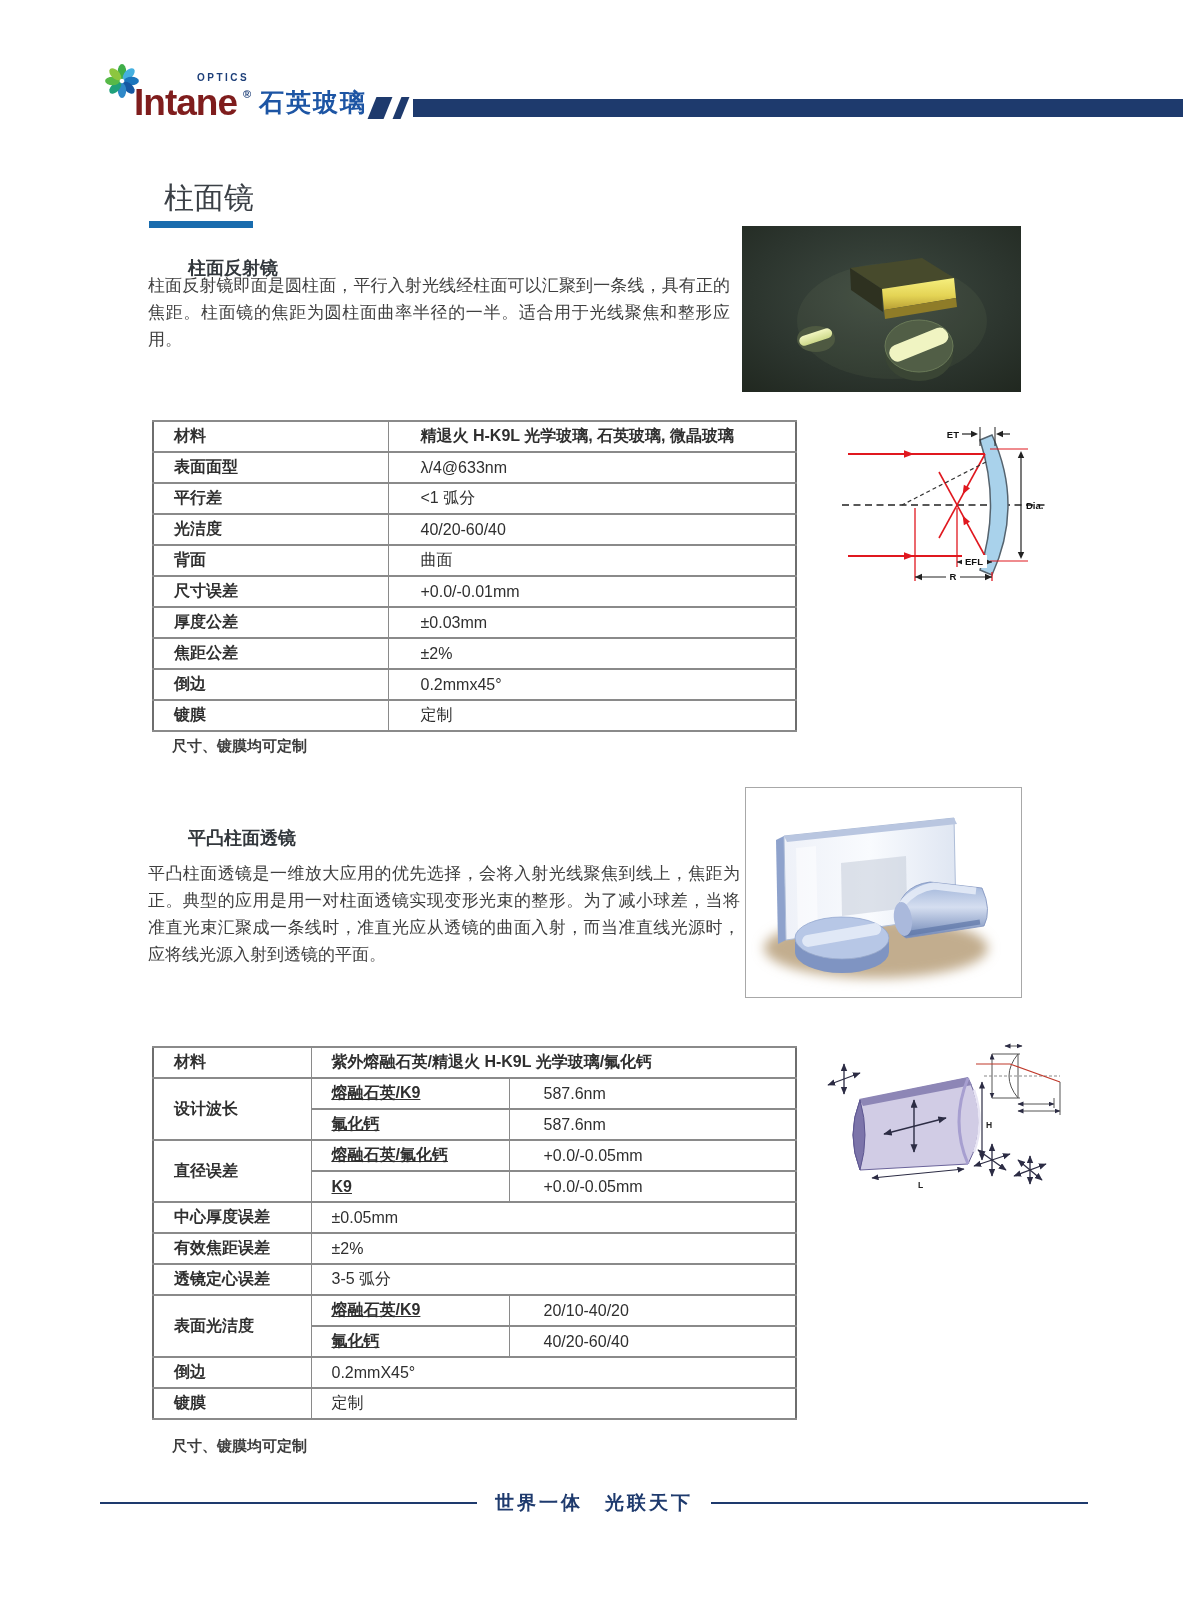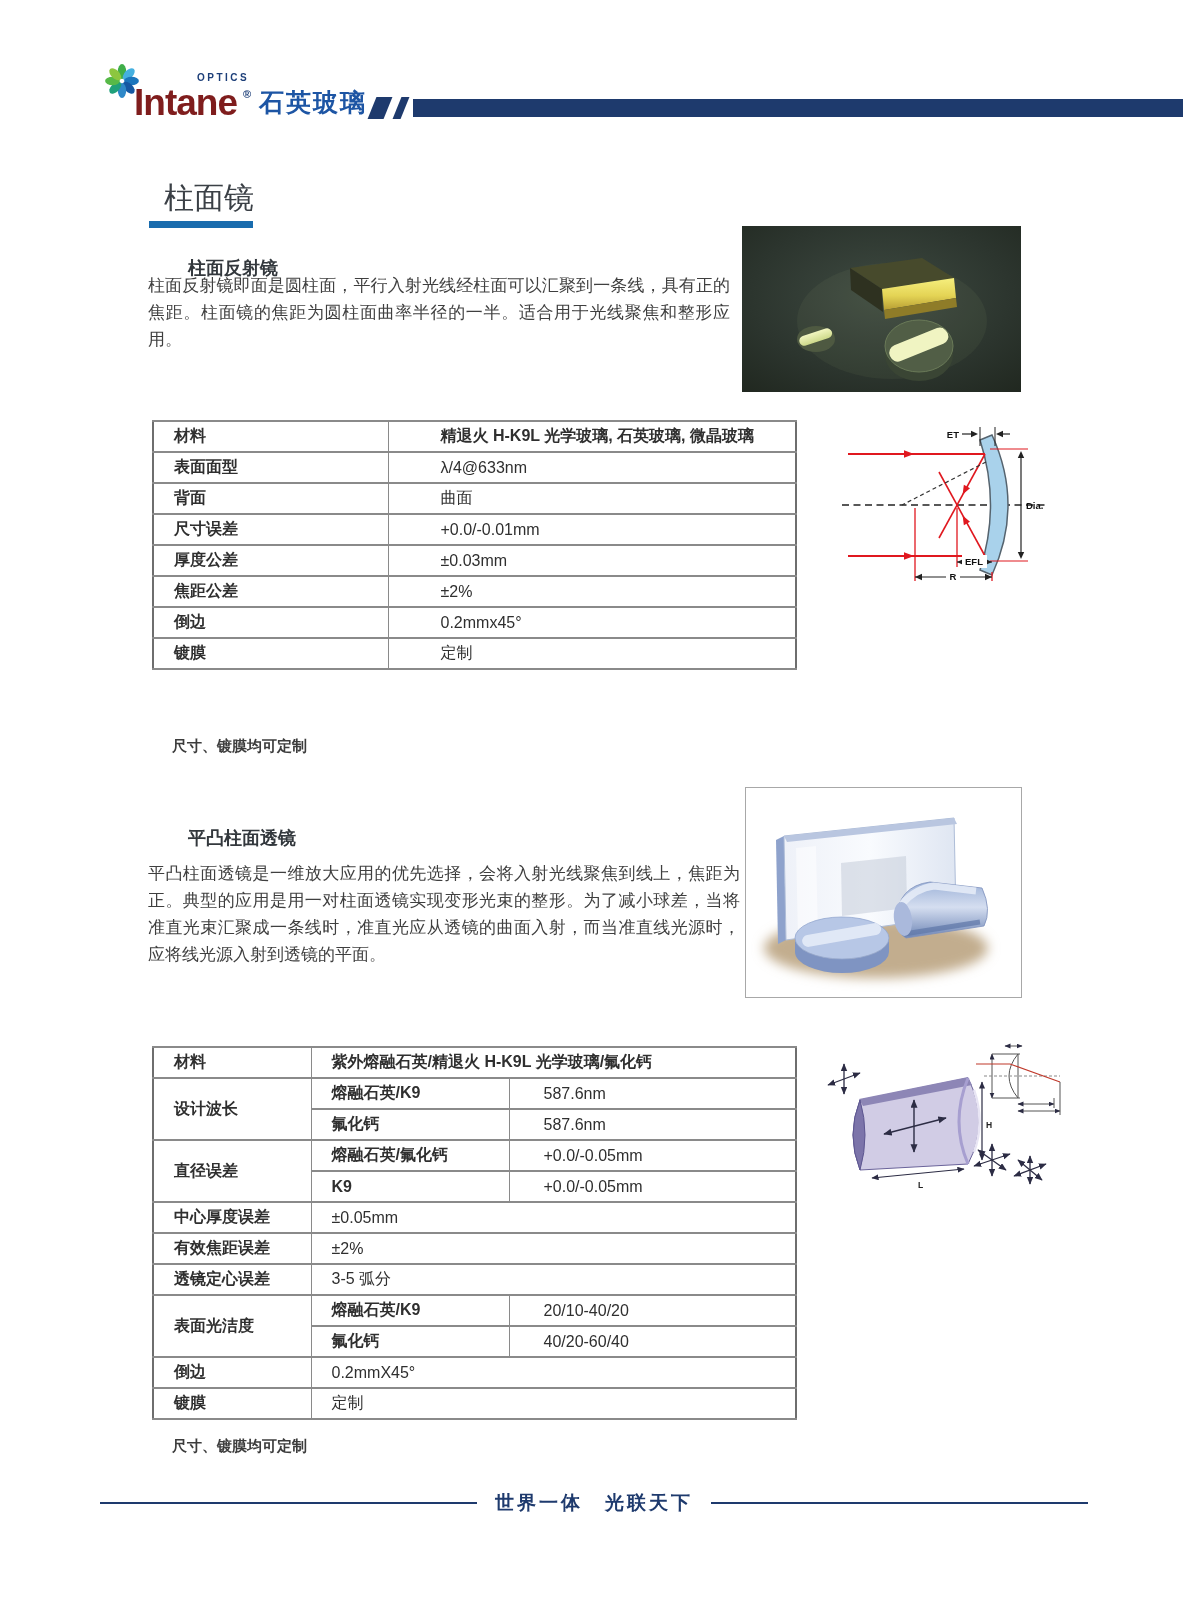--- a/index.html
+++ b/index.html
@@ -26,23 +26,23 @@
   .body-par{position:absolute;font-size:17px;line-height:27px;color:#3f3f3f;text-align:justify;}
   .note{position:absolute;font-size:15px;font-weight:600;color:#3c3c3c;}
 
   
   .spec-table{position:absolute;left:152px;border-collapse:collapse;table-layout:fixed;
               border:2px solid #6e6e6e;font-size:16px;color:#2f2f2f;}
   .spec-table td{border-top:2px solid #8a8a8a;border-bottom:2px solid #8a8a8a;
                  border-left:1px solid #8a8a8a;border-right:1px solid #8a8a8a;
                  height:29px;padding:0;vertical-align:middle;}
   .spec-table td.lbl{padding-left:20px;font-weight:600;}
-  .spec-table td.val{padding-left:52px;}
+  .spec-table td.val{padding-left:32px;}
   .spec-table td.val2{padding-left:20px;}
-  .spec-table td.key{padding-left:20px;font-weight:600;}
+  .spec-table td.key{padding-left:20px;font-weight:600;text-decoration:underline;}
   .spec-table td.val3{padding-left:34px;}
   .v-strong{font-weight:700;}
 
   
   .fig{position:absolute;}
   .photo2-frame{border:1px solid #a8a8a8;background:#fff;}
 
   
   .footer{position:absolute;left:100px;top:1490px;width:988px;display:flex;align-items:center;gap:18px;}
   .fline{flex:1;height:2px;background:#1e3a6d;}
@@ -142,20 +142,28 @@
     <tbody>
       <tr>
         <td class="lbl">材料</td>
         <td class="val v-strong">精退火 H-K9L 光学玻璃, 石英玻璃, 微晶玻璃</td>
         </tr>
       <tr>
         <td class="lbl">表面面型</td>
         <td class="val">λ/4@633nm</td>
         </tr>
       <tr>
+        <td class="lbl">平行差</td>
+        <td class="val">&lt;1 弧分</td>
+        </tr>
+      <tr>
+        <td class="lbl">光洁度</td>
+        <td class="val">40/20-60/40</td>
+        </tr>
+      <tr>
         <td class="lbl">背面</td>
         <td class="val">曲面</td>
         </tr>
       <tr>
         <td class="lbl">尺寸误差</td>
         <td class="val">+0.0/-0.01mm</td>
         </tr>
       <tr>
         <td class="lbl">厚度公差</td>
         <td class="val">±0.03mm</td>

